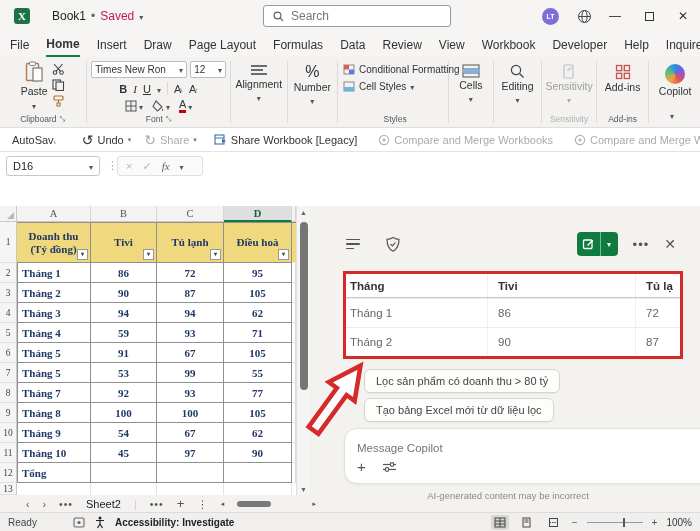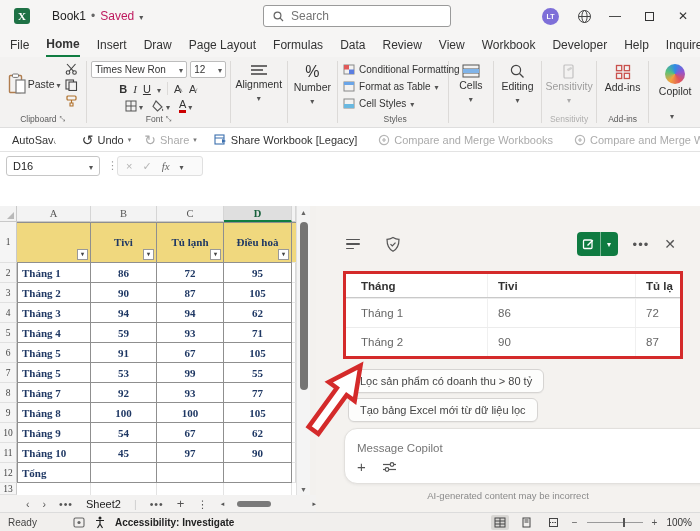--- a/index.html
+++ b/index.html
@@ -26,21 +26,21 @@
   .mtab{height:25px;display:flex;align-items:center;white-space:nowrap;cursor:default}
   .mtab.active{font-weight:bold;border-bottom:2.5px solid #107c41}
   .menubar .spacer{flex:1}
 
   
   .ribbon{position:absolute;left:0;top:57px;width:700px;height:71px;background:#f3f2f1;border-bottom:1px solid #dedede;display:flex}
   .rgroup{display:flex;flex-direction:column;align-items:center;padding-top:4px;position:relative}
   .rgroup .glabel{margin-top:auto;font-size:8.5px;color:#5a5a5a;padding-bottom:3px;display:flex;gap:3px;align-items:center}
   .rdiv{width:1px;background:#dcdad8;margin:4px 1px}
   .paste-wrap{display:flex;gap:4px}
-  .bigbtn{display:flex;flex-direction:row;align-items:center;font-size:10.5px;color:#333;gap:2px}
+  .bigbtn{display:flex;flex-direction:column;align-items:center;font-size:10.5px;color:#333;gap:2px}
   .minicol{display:flex;flex-direction:column;gap:4px;padding-top:2px}
   .fontbox{display:flex;gap:3px}
   .combo{background:#fff;border:1px solid #bdbdbd;border-radius:2px;height:17px;font-size:10px;color:#333;display:flex;align-items:center;justify-content:space-between;padding:0 3px}
   .fmtrow{display:flex;align-items:center;gap:6px;margin-top:4px;font-size:11px}
   .b{font-weight:bold}.i{font-style:italic;font-family:"Liberation Serif",serif}.u{text-decoration:underline}
   .athin{font-size:8px;color:#888;margin-left:-3px}
   .collbtn{display:flex;flex-direction:column;align-items:center;gap:1px;font-size:10.5px;color:#333;padding-top:3px}
   .stylerow{display:flex;align-items:center;gap:4px;font-size:10px;color:#333;height:17px;white-space:nowrap}
   .dis{opacity:.45}
   .copic{width:20px;height:20px;border-radius:50%;background:conic-gradient(#2e8be6,#8f55d4,#e0545c,#f2a33c,#57c27a,#2e8be6)}
@@ -108,24 +108,24 @@
   .splitbtn{display:flex;height:24px;border-radius:4px;overflow:hidden}
   .splitbtn .seg{background:#0f7b41;display:flex;align-items:center;justify-content:center;color:#fff}
   .splitbtn .s1{width:24px;border-right:1px solid rgba(255,255,255,.45)}
   .splitbtn .s2{width:17px;font-size:8px}
   .pdots{color:#555;font-size:13px;letter-spacing:1px}
   .pclose{color:#555;font-size:14px}
   .ctablewrap{position:absolute;left:27px;top:65px;width:340px;height:88px;border:3px solid #d42a2a;background:#fff}
   .ctable{width:100%;height:100%;font-size:11.5px}
   .crow{display:flex;height:29px;align-items:center;border-top:1px solid #ececec;color:#666}
   .crow.head{height:24px;border-top:none;border-bottom:1px solid #c9c9c9;color:#333;font-weight:bold}
-  .cc1{width:141px;padding-left:15px}
+  .cc1{width:141px;padding-left:4px}
   .cc2{width:148px;padding-left:10px;border-left:1px solid #f0f0f0;align-self:stretch;display:flex;align-items:center}
   .cc3{flex:1;padding-left:10px;border-left:1px solid #f0f0f0;align-self:stretch;display:flex;align-items:center;overflow:hidden;white-space:nowrap}
-  .pill{position:absolute;left:32px;height:24px;background:#fdfdfc;border:1px solid #d6d4d2;border-radius:6px;display:flex;align-items:center;padding:0 11px;font-size:11px;color:#444;white-space:nowrap;box-shadow:0 1px 1px rgba(0,0,0,.04)}
+  .pill{position:absolute;left:48px;height:24px;background:#fdfdfc;border:1px solid #d6d4d2;border-radius:6px;display:flex;align-items:center;padding:0 11px;font-size:11px;color:#444;white-space:nowrap;box-shadow:0 1px 1px rgba(0,0,0,.04)}
   .msgbox{position:absolute;left:28px;top:222px;width:380px;height:56px;background:#fff;border:1px solid #e2e0dd;border-radius:13px;box-shadow:0 1px 3px rgba(0,0,0,.06);padding:9px 12px}
   .msgbox input{border:none;outline:none;width:100%;font-size:11.5px;color:#333;background:transparent;font-family:"Liberation Sans",sans-serif}
   .msgicons{position:absolute;left:12px;right:12px;bottom:8px;display:flex;align-items:center;gap:16px;color:#555}
   .plusic{font-size:15px;color:#555}
   .micwrap{margin-left:auto}
   .disclaimer{position:absolute;left:0;right:0;top:284px;text-align:center;font-size:9.5px;color:#8a8a8a}
   .arrow{position:absolute;left:298px;top:140px;z-index:5}
 
   
   .statusbar{position:absolute;left:0;top:512px;width:700px;height:19px;background:#f1efed;border-top:1px solid #dcdcdc;display:flex;align-items:center;font-size:10px;color:#444;padding:0 8px;gap:10px}
@@ -296,28 +296,20 @@
           <rect x="1" y="1" width="10" height="9" fill="none" stroke="#888"></rect>
           <rect x="1" y="1" width="5" height="4.5" fill="#e05a5a"></rect>
           <rect x="6" y="5.5" width="5" height="4.5" fill="#5a7de0"></rect>
         </svg>
       <span>Conditional Formatting</span>
         <span class="chev"></span>
     </div>
     <div class="stylerow">
       <svg width="12" height="11" viewBox="0 0 12 11">
           <rect x="1" y="1" width="10" height="9" fill="none" stroke="#888"></rect>
-          <rect x="1" y="1" width="10" height="3" fill="#6aa5e8"></rect>
-        </svg>
-      <span>Format as Table</span>
-        <span class="chev"></span>
-    </div>
-    <div class="stylerow">
-      <svg width="12" height="11" viewBox="0 0 12 11">
-          <rect x="1" y="1" width="10" height="9" fill="none" stroke="#888"></rect>
           <rect x="1" y="6" width="10" height="4" fill="#69b8e0"></rect>
         </svg>
       <span>Cell Styles</span>
         <span class="chev"></span>
     </div>
     <div class="glabel" style="align-self:center">
         <span>Styles</span>
       </div>
   </div>
   <div class="rdiv"></div>
@@ -446,20 +438,21 @@
       <div class="corner"></div>
       <div class="ch wA">A</div>
       <div class="ch wB">B</div>
       <div class="ch wC">C</div>
       <div class="ch wD sel">D</div>
       <div class="ch wE"></div>
     </div>
     <div class="hrow">
       <div class="rnum">1</div>
       <div class="hcell wA">
+          <span>Doanh thu (Tỷ đồng)</span>
           <span class="filterbtn">▾</span>
         </div>
       <div class="hcell wB">
           <span>Tivi</span>
           <span class="filterbtn">▾</span>
         </div>
       <div class="hcell wC">
           <span>Tủ lạnh</span>
           <span class="filterbtn">▾</span>
         </div>

